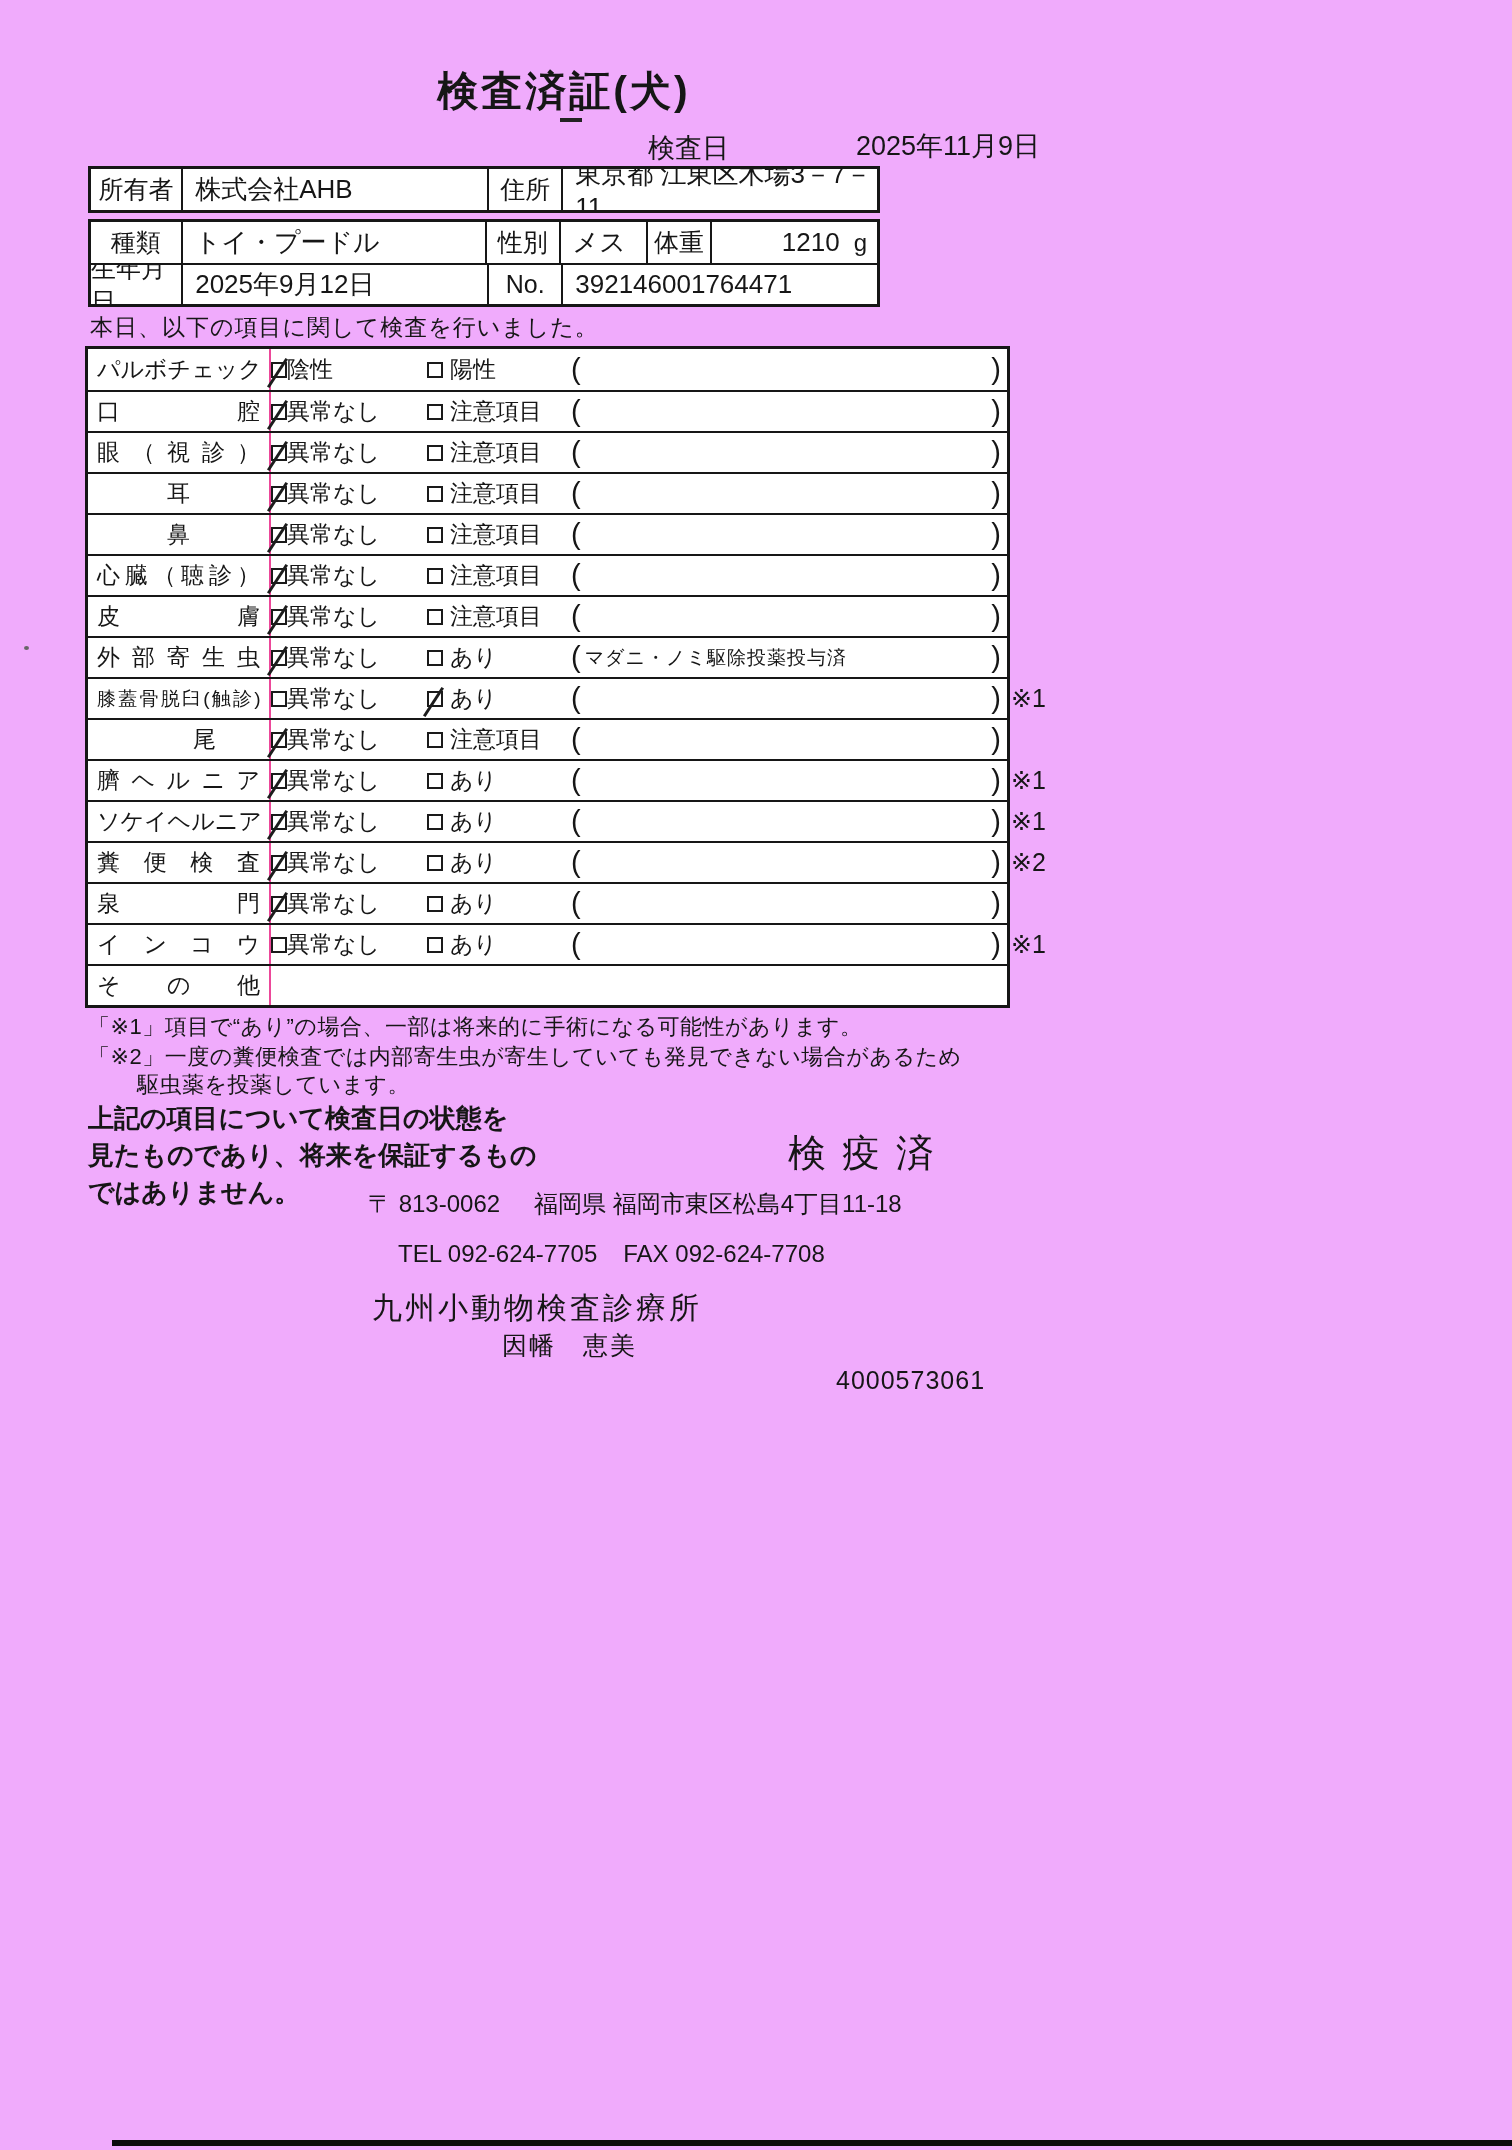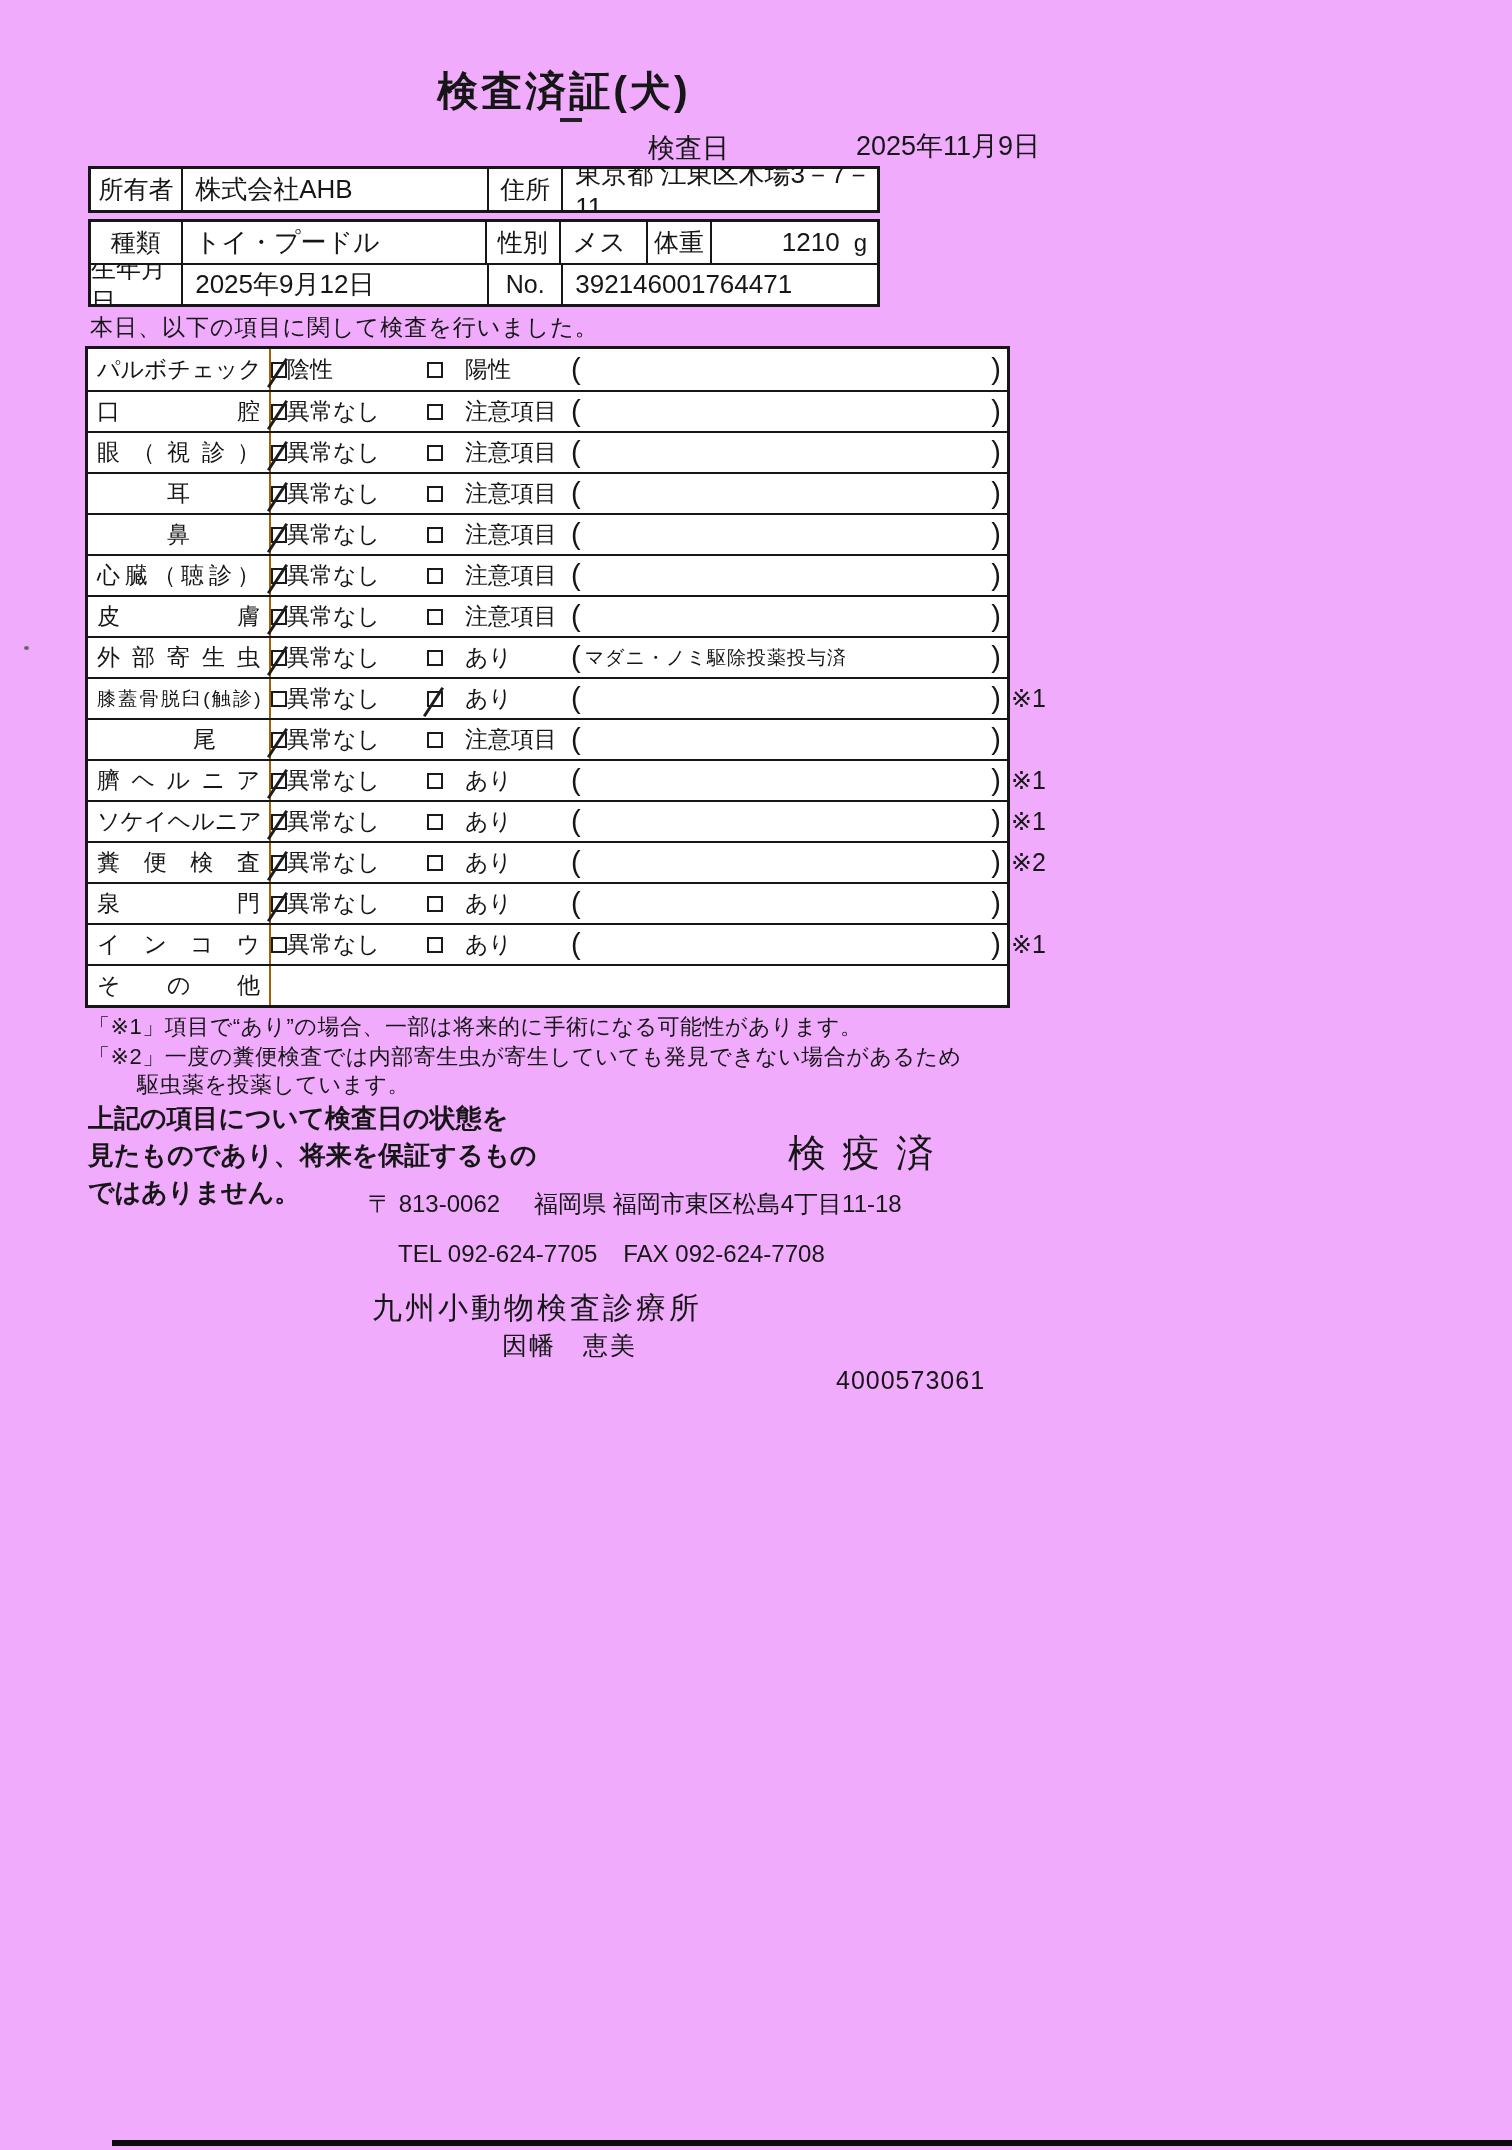--- a/index.html
+++ b/index.html
@@ -26,27 +26,27 @@
   .w112{width:112px;} .w370{width:370px;} .w90{width:90px;} .w104{width:104px;}
   .w78{width:78px;} .w198{width:198px; padding:0 10px;} .w380{width:380px;}
   .weight-val { flex:1; text-align:right; font-size:26px; padding-right:14px; }
   .weight-unit { font-size:24px; }
 
   .intro { position:absolute; left:90px; top:312px; font-size:23px; letter-spacing:1px; }
 
   .main-table { position:absolute; left:85px; top:346px; width:925px; border:3px solid #161616; background:#fff; }
   .trow { display:flex; height:41px; position:relative; }
   .trow + .trow { border-top:2px solid #161616; }
-  .c-label { width:183px; border-right:2px solid #a16207; display:flex; align-items:center; padding:10px 9px; }
+  .c-label { width:183px; border-right:2px solid #ec4899; display:flex; align-items:center; padding:10px 9px; }
   .jlabel { display:block; width:100%; font-size:23px; text-align:justify; text-align-last:justify; white-space:nowrap; }
   .jlabel.center { text-align:center; text-align-last:center; }
   .jlabel.right  { text-align:right; text-align-last:right; padding-right:44px; }
   .jlabel.small  { font-size:19px; letter-spacing:-0.5px; }
   .c-opt  { width:152px; display:flex; align-items:center; padding-left:0; }
-  .c-opt2 { width:146px; display:flex; align-items:center; gap:22px; padding-left:4px; }
+  .c-opt2 { width:146px; display:flex; align-items:center; gap:7px; padding-left:4px; }
   .opt-label { font-size:23px; white-space:nowrap; }
   .c-paren { flex:1; display:flex; align-items:center; padding:0 6px 0 2px; }
   .paren { font-size:29px; font-weight:400; line-height:1; }
   .paren-content { flex:1; font-size:19px; letter-spacing:1px; padding-left:4px; white-space:nowrap; }
   .c-rest { flex:1; }
   .checkbox { position:relative; width:16px; height:16px; border:2px solid #1a1a1a; flex:none; background:#fff; }
   .checkbox.checked::after {
     content:""; position:absolute; width:3px; height:34px; background:#1c1c1c;
     left:3px; top:-8px; transform:rotate(33deg);
   }

